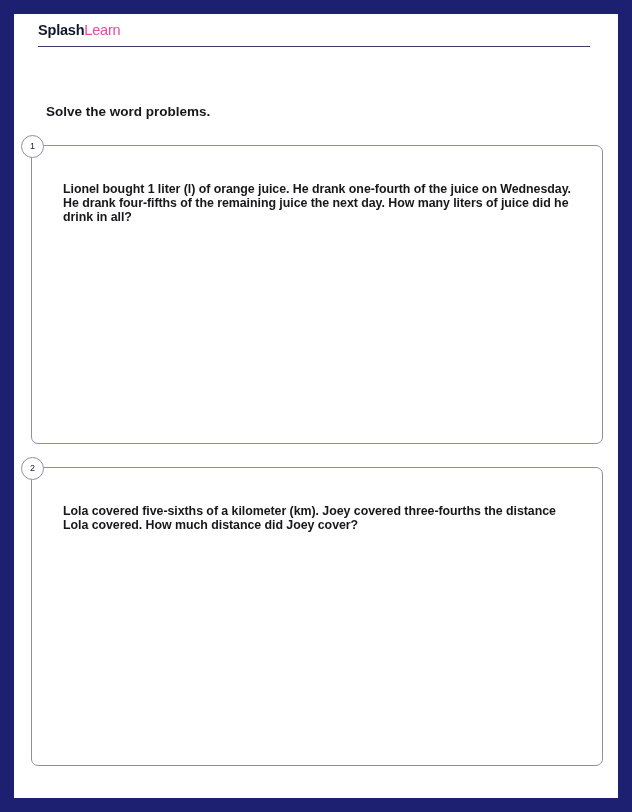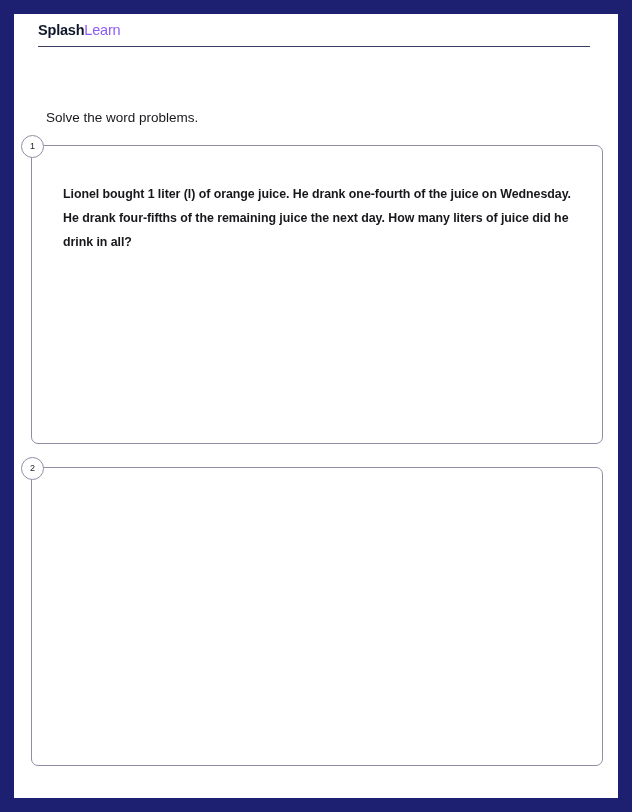--- a/index.html
+++ b/index.html
@@ -41,21 +41,21 @@
     letter-spacing: -0.2px;
     color: #1b1b3a;
     white-space: nowrap;
   }
   .brand .b-splash {
     font-weight: bold;
     color: #0f172a;
   }
   .brand .b-learn {
     font-weight: normal;
-    color: #8b5cf6;
+    color: #ec4899;
   }
 
   .header-rule {
     position: absolute;
     left: 24px;
     top: 32px;
     width: 552px;
     height: 1px;
     background: #3a3c63;
   }
@@ -70,24 +70,23 @@
     color: #1d2071;
     letter-spacing: 0.1px;
     white-space: nowrap;
   }
 
   .instruction {
     position: absolute;
     left: 32px;
     top: 90px;
     font-size: 13.5px;
-    font-weight: normal;
+    font-weight: bold;
     color: #17171c;
     white-space: nowrap;
-    margin-top: 6px;
   }
 
   
   .problems {
     position: absolute;
     left: 17px;
     top: 131px;
     width: 572px;
   }
 
@@ -120,21 +119,21 @@
   }
 
   .prompt {
     position: absolute;
     left: 31px;
     top: 36px;
     width: 512px;
     font-size: 12.4px;
     font-weight: bold;
     color: #17171c;
-    line-height: 24px;
+    line-height: 14px;
     letter-spacing: -0.05px;
   }
 
   .work-area {
     position: absolute;
     left: 0;
     right: 0;
     bottom: 0;
     height: 200px;
   }
@@ -157,19 +156,20 @@
     <div class="problems">
 
       <div class="problem p1">
         <div class="badge">1</div>
         <div class="prompt">Lionel bought 1 liter (l) of orange juice. He drank one-fourth of the juice on Wednesday. He drank four-fifths of the remaining juice the next day. How many liters of juice did he drink in all?</div>
         <div class="work-area"></div>
       </div>
 
       <div class="problem p2">
         <div class="badge">2</div>
+        <div class="prompt">Lola covered five-sixths of a kilometer (km). Joey covered three-fourths the distance Lola covered. How much distance did Joey cover?</div>
         <div class="work-area"></div>
       </div>
 
     </div>
 
   </div>
 </div>
 
 </body></html>

